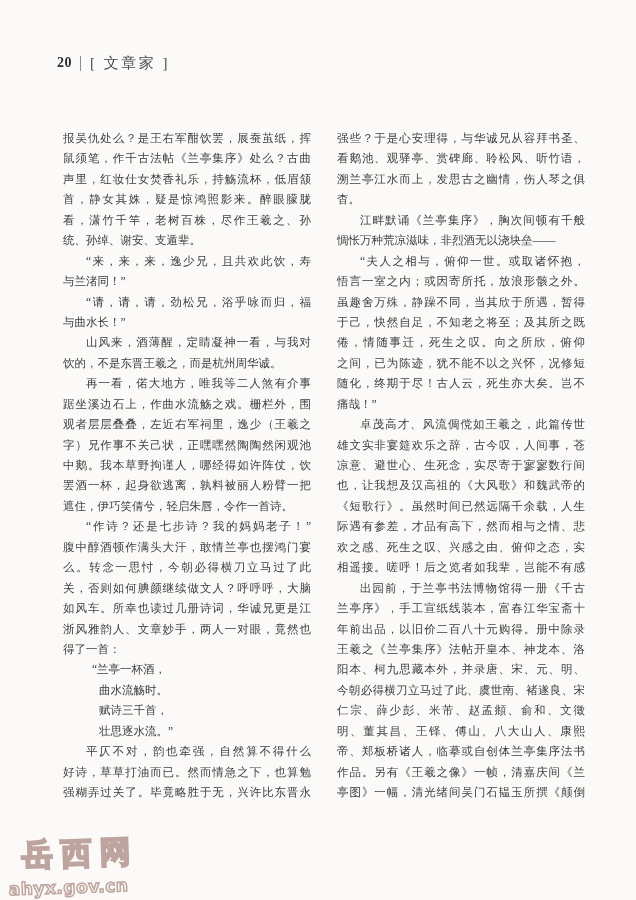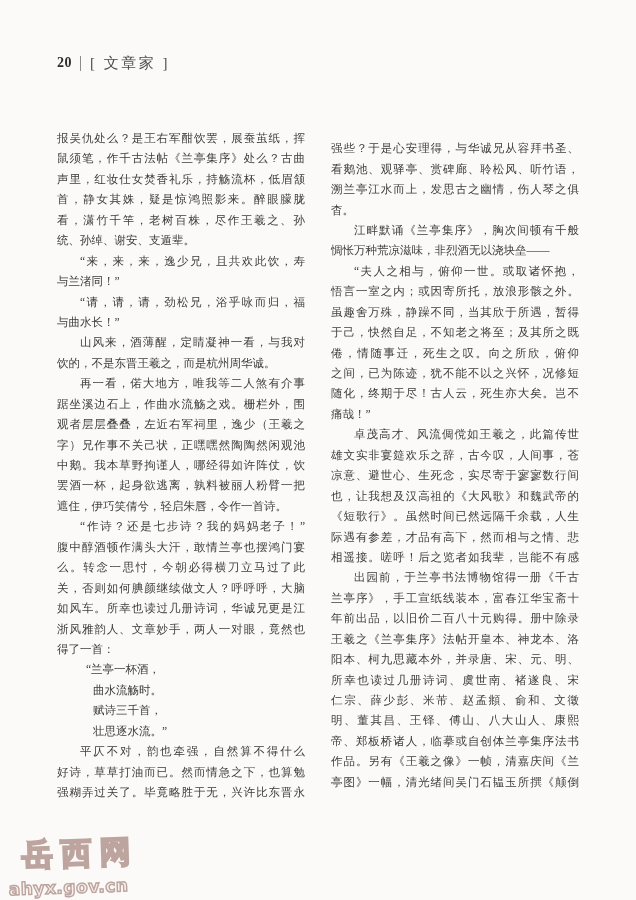--- a/index.html
+++ b/index.html
@@ -40,25 +40,24 @@
   .section-label {
     font-size: 15px;
     color: #4c4c4c;
     letter-spacing: 2.5px;
   }
 
   
   .columns {
     position: absolute;
     top: 128px;
-    left: 57px;
+    left: 63px;
     width: 522px;
     display: flex;
     justify-content: space-between;
-    align-items: center;
   }
   .column { width: 248px; }
   .line {
     font-size: 11.5px;
     line-height: 20.45px;
     height: 20.45px;
     white-space: nowrap;
     color: #3d3d3d;
   }
   .l-full   { text-align: justify; text-align-last: justify; white-space: normal; }
@@ -156,27 +155,28 @@
         <div class="line l-full">倦，情随事迁，死生之叹。向之所欣，俯仰</div>
         <div class="line l-full">之间，已为陈迹，犹不能不以之兴怀，况修短</div>
         <div class="line l-full">随化，终期于尽！古人云，死生亦大矣。岂不</div>
         <div class="line l-end">痛哉！”</div>
         <div class="line l-indent">卓茂高才、风流倜傥如王羲之，此篇传世</div>
         <div class="line l-full">雄文实非宴筵欢乐之辞，古今叹，人间事，苍</div>
         <div class="line l-full">凉意、避世心、生死念，实尽寄于寥寥数行间</div>
         <div class="line l-full">也，让我想及汉高祖的《大风歌》和魏武帝的</div>
         <div class="line l-full">《短歌行》。虽然时间已然远隔千余载，人生</div>
         <div class="line l-full">际遇有参差，才品有高下，然而相与之情、悲</div>
+        <div class="line l-full">欢之感、死生之叹、兴感之由、俯仰之态，实</div>
         <div class="line l-full">相遥接。嗟呼！后之览者如我辈，岂能不有感</div>
         <div class="line l-indent">出园前，于兰亭书法博物馆得一册《千古</div>
         <div class="line l-full">兰亭序》，手工宣纸线装本，富春江华宝斋十</div>
         <div class="line l-full">年前出品，以旧价二百八十元购得。册中除录</div>
         <div class="line l-full">王羲之《兰亭集序》法帖开皇本、神龙本、洛</div>
         <div class="line l-full">阳本、柯九思藏本外，并录唐、宋、元、明、</div>
-        <div class="line l-full">所幸也读过几册诗词、虞世南、褚遂良、宋</div>
+        <div class="line l-full">今朝必得横刀立马过了此、虞世南、褚遂良、宋</div>
         <div class="line l-full">仁宗、薛少彭、米芾、赵孟頫、俞和、文徵</div>
         <div class="line l-full">明、董其昌、王铎、傅山、八大山人、康熙</div>
         <div class="line l-full">帝、郑板桥诸人，临摹或自创体兰亭集序法书</div>
         <div class="line l-full">作品。另有《王羲之像》一帧，清嘉庆间《兰</div>
         <div class="line l-full">亭图》一幅，清光绪间吴门石韫玉所撰《颠倒</div>
       </div>
   </main>
 
   <div class="watermark">
     <div class="wm-cn">岳西网</div>

